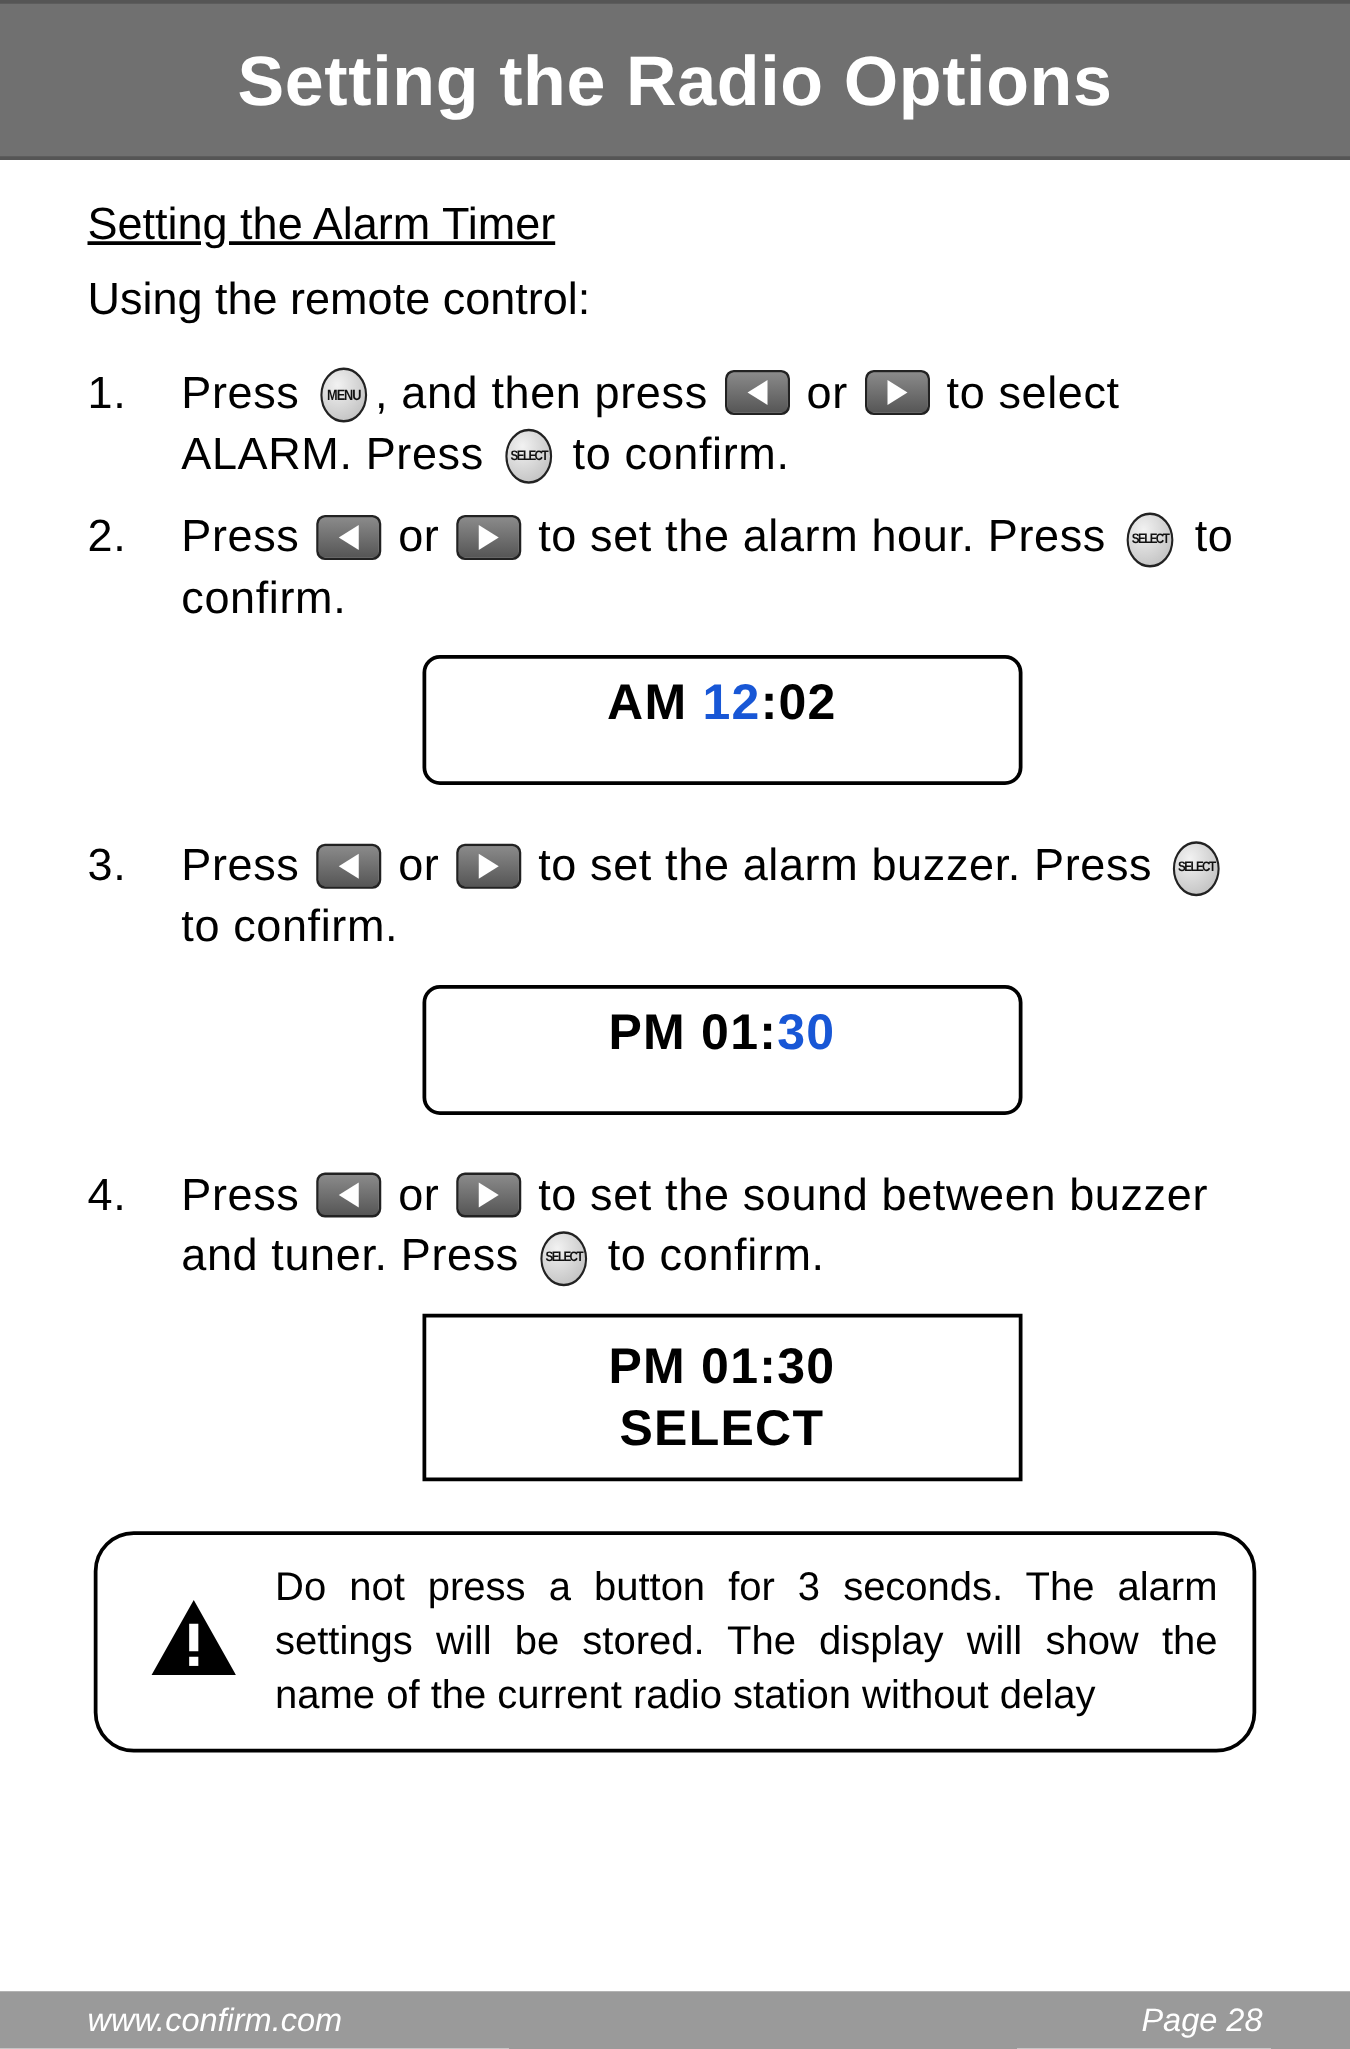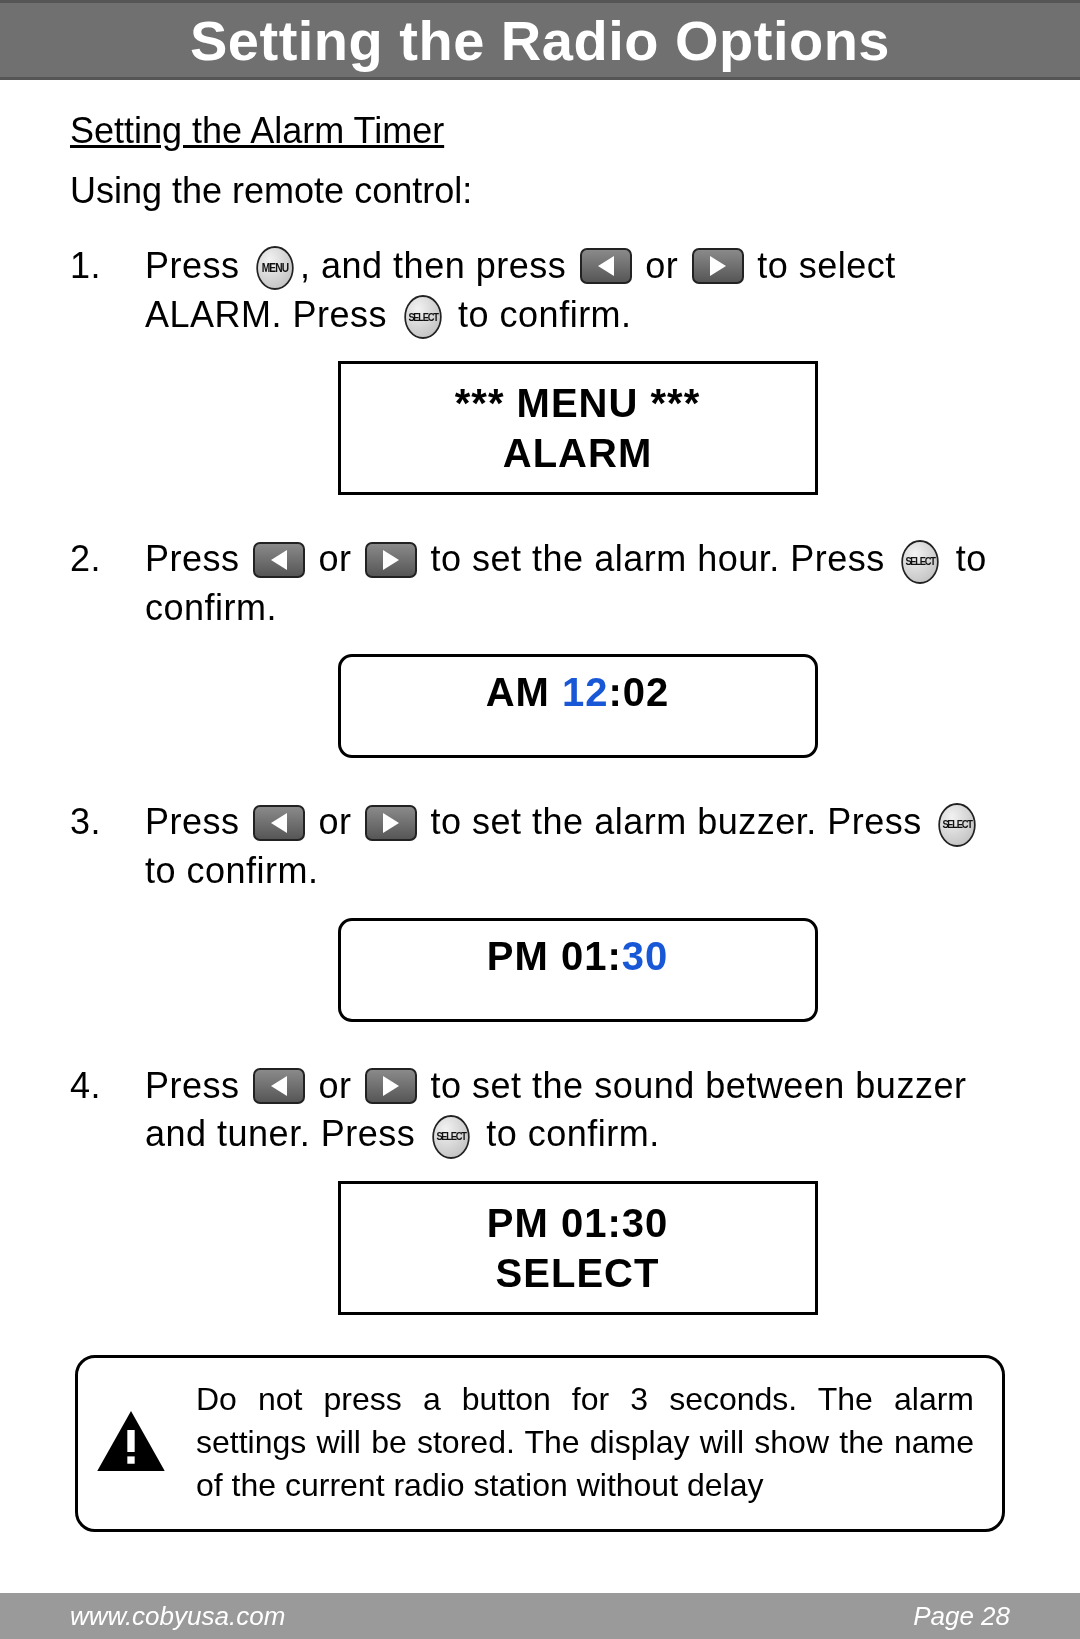--- a/index.html
+++ b/index.html
@@ -5,21 +5,21 @@
     * { margin: 0; padding: 0; box-sizing: border-box; }
     body {
       width: 1080px;
       height: 1639px;
       font-family: Arial, Helvetica, sans-serif;
       background: #fff;
       position: relative;
     }
     .header-bar {
       width: 100%;
-      height: 80px;
+      height: 128px;
       background: #707070;
       border-top: 3px solid #555;
       border-bottom: 3px solid #555;
       display: flex;
       align-items: center;
       justify-content: center;
     }
     .header-title {
       color: #fff;
       font-size: 56px;
@@ -117,23 +117,23 @@
       font-size: 40px;
       font-weight: bold;
       font-family: Arial, sans-serif;
       line-height: 1.25;
       letter-spacing: 1px;
     }
     .lcd-tall { min-height: 104px; display:flex; flex-direction:column; justify-content:flex-start; padding-top:10px;border-radius:14px;}
     .hl { color: #1857d6; }
     .note-box {
       border: 3px solid #000;
-      border-radius: 20px;
+      border-radius: 32px;
       margin: 40px 5px 0 5px;
-      padding: 20px 28px 22px 16px;
+      padding: 20px 28px 22px 40px;
       display: flex;
       align-items: center;
       gap: 28px;
     }
     .warn-icon svg {
       width: 74px;
       height: 66px;
       flex-shrink: 0;
     }
     .note-text {
@@ -174,24 +174,20 @@
     <li>
       <span>Press </span>
       <span class="btn-menu">MENU</span><span>, and then press </span>
       <span class="btn-arrow">
           <span class="tri-left"></span>
         </span><span> or </span>
       <span class="btn-arrow">
           <span class="tri-right"></span>
         </span><span> to select ALARM. Press </span>
       <span class="btn-select">SELECT</span><span> to confirm.</span>
-      <div class="lcd">
-        <div class="lcd-line">*** MENU ***</div>
-        <div class="lcd-line">ALARM</div>
-      </div>
     </li>
 
     <li>
       <span>Press </span>
       <span class="btn-arrow">
           <span class="tri-left"></span>
         </span><span> or </span>
       <span class="btn-arrow">
           <span class="tri-right"></span>
         </span><span> to set the alarm hour. Press </span>
@@ -243,15 +239,15 @@
         <rect x="45" y="30" width="10" height="30" fill="#fff"></rect>
         <rect x="45" y="66" width="10" height="10" fill="#fff"></rect>
       </svg>
     </span>
     <div class="note-text">Do not press a button for 3 seconds.  The alarm settings will be stored.  The display will show the name of the current radio station without delay</div>
   </div>
 
 </div>
 
 <div class="footer-bar">
-  <span>www.cobyusa.com</span>
+  <span>www.confirm.com</span>
   <span>Page 28</span>
 </div>
 
 </body></html>

